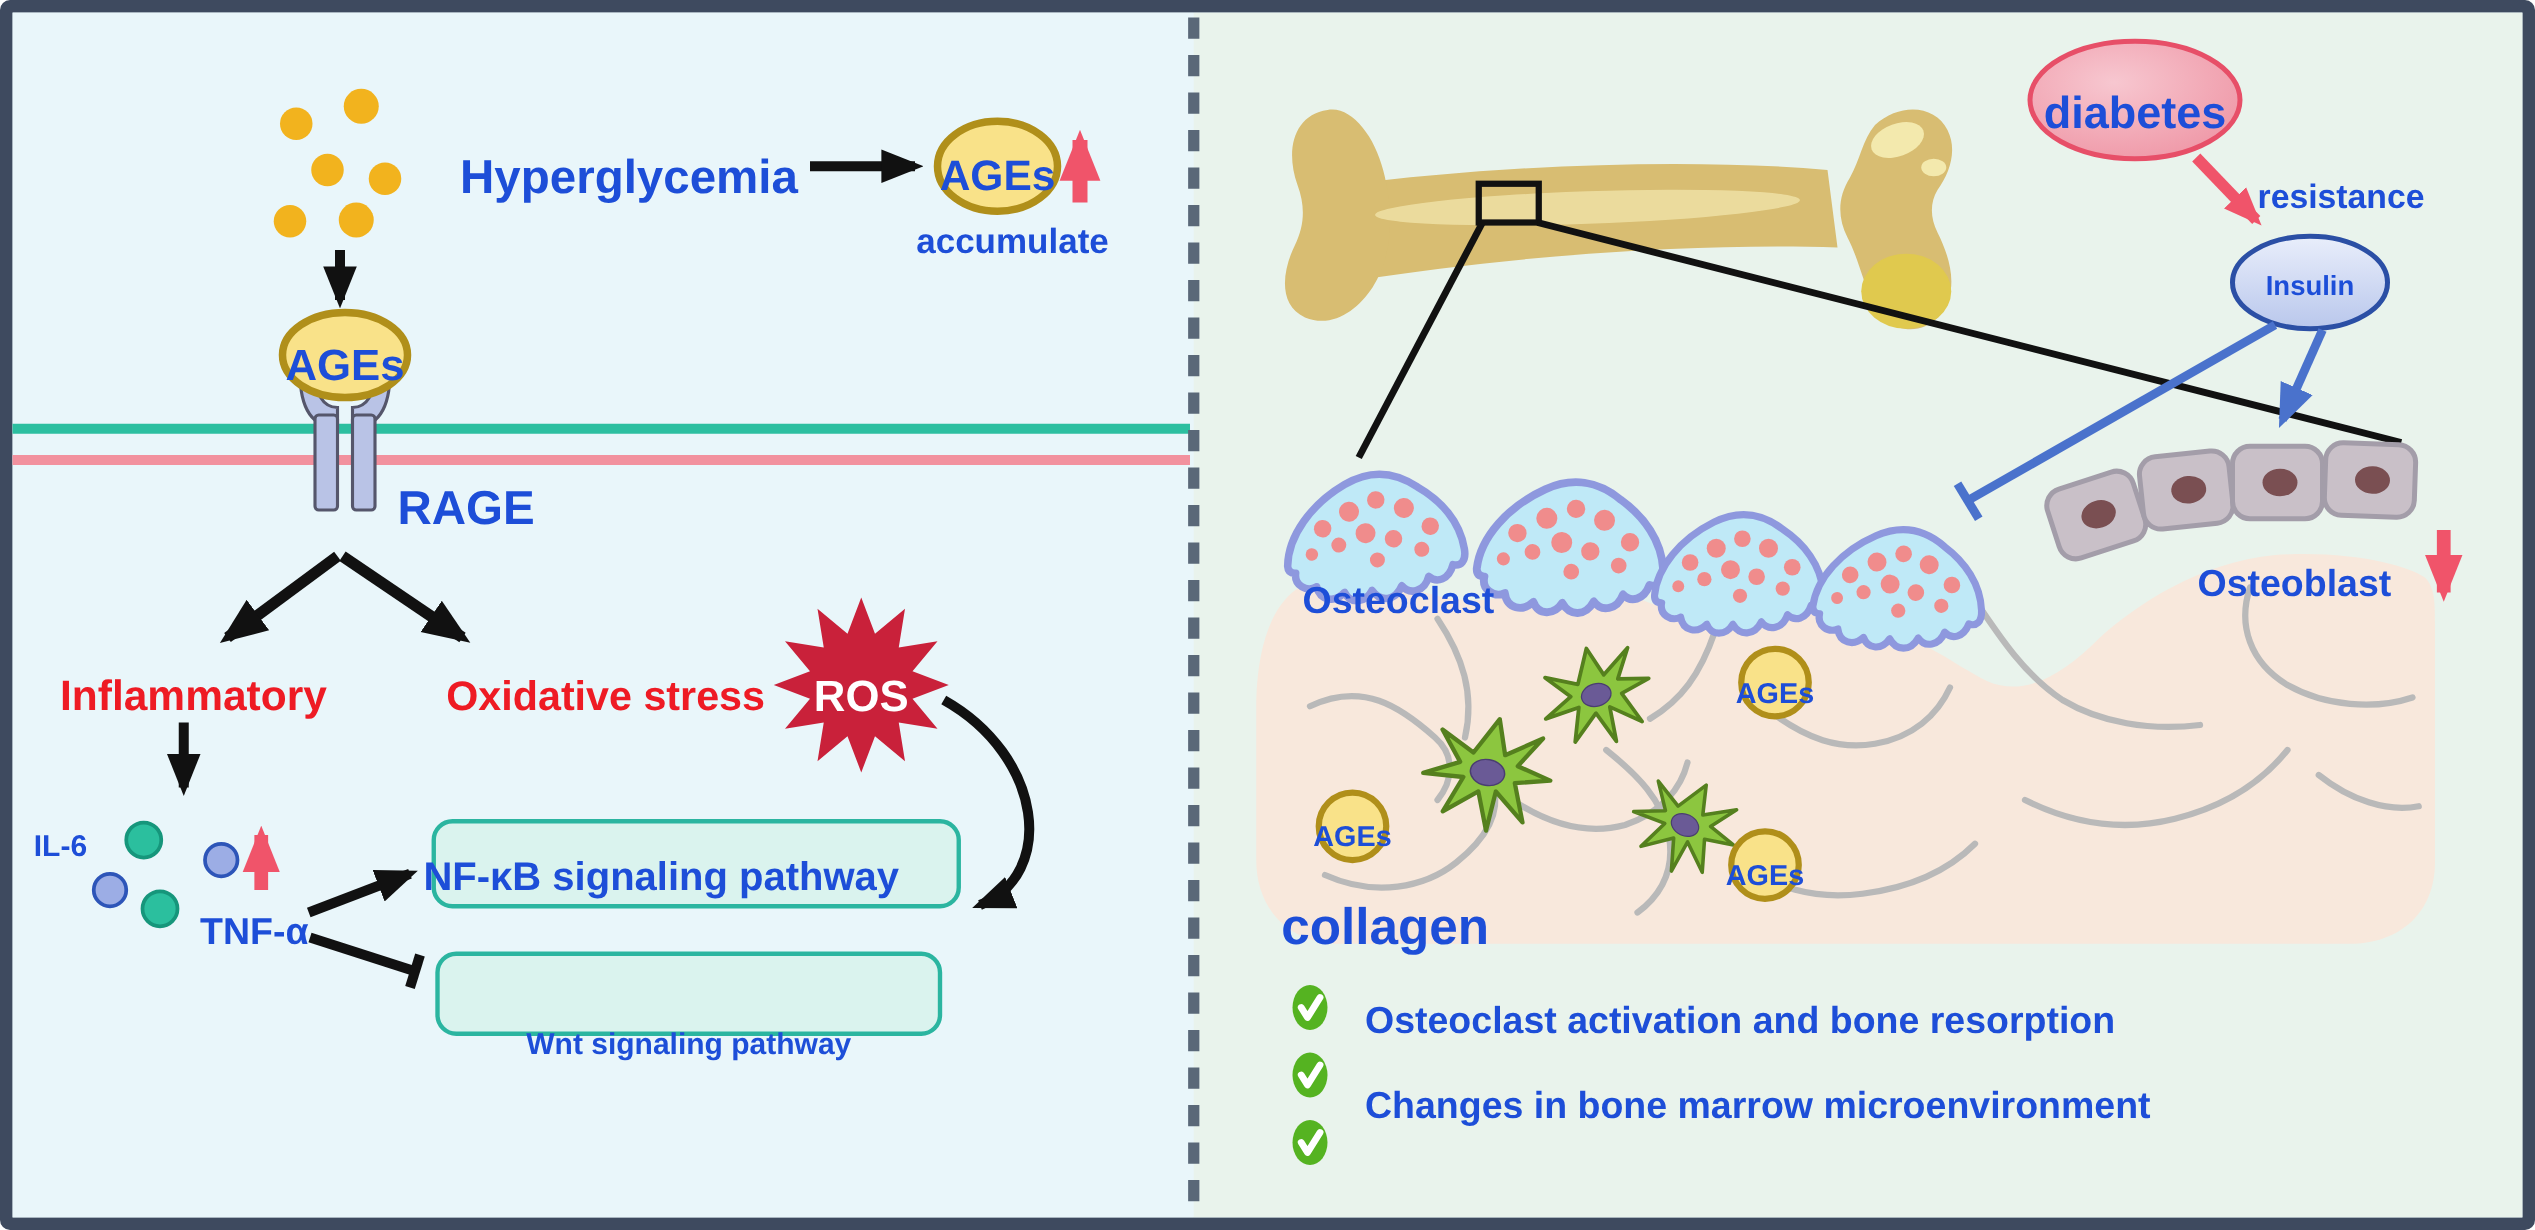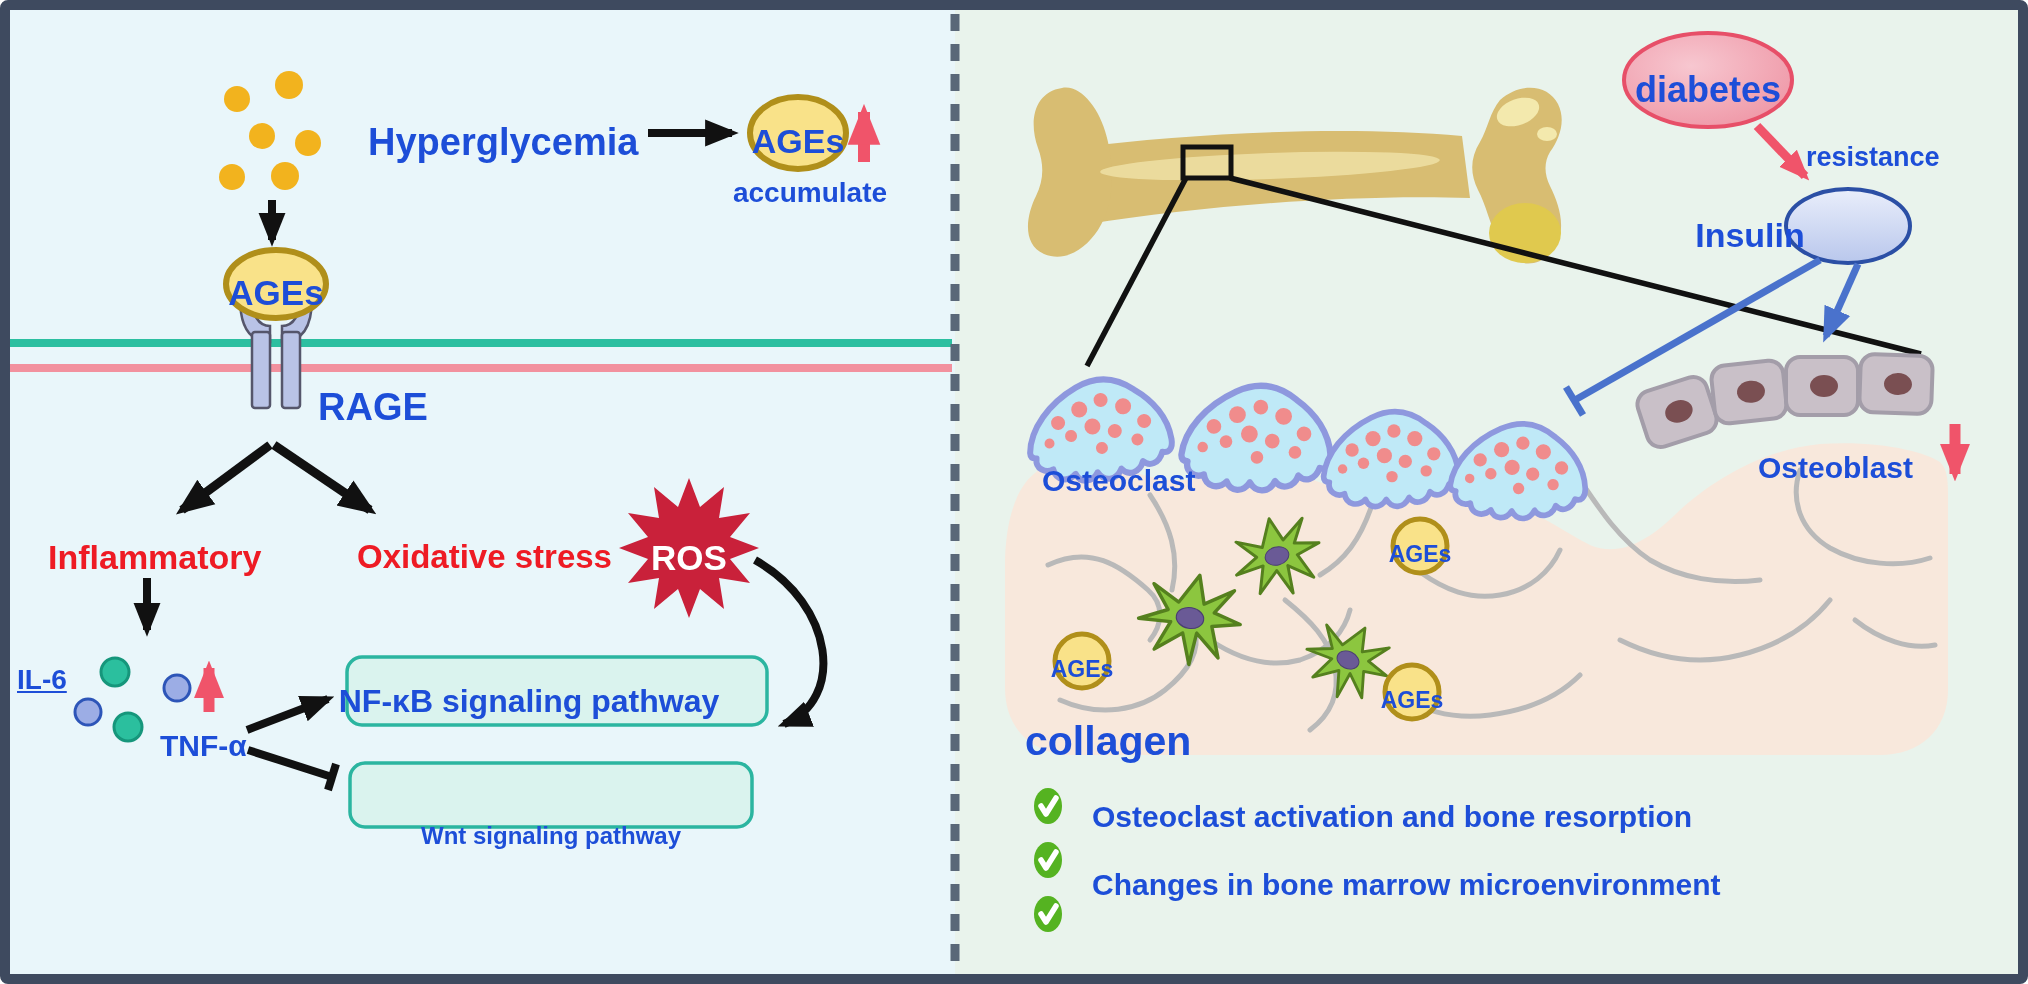--- a/index.html
+++ b/index.html
@@ -230,28 +230,28 @@
   </svg>
 
   <div class="lbl" style="left:358px;top:113px;font-size:38px;">Hyperglycemia</div>
   <div class="lbl ctr" style="left:788px;top:114px;font-size:34px;">AGEs</div>
   <div class="lbl ctr" style="left:800px;top:169px;font-size:28px;">accumulate</div>
   <div class="lbl ctr" style="left:266px;top:265px;font-size:35px;">AGEs</div>
   <div class="lbl" style="left:308px;top:378px;font-size:38px;">RAGE</div>
   <div class="lbl red" style="left:38px;top:530px;font-size:34px;">Inflammatory</div>
   <div class="lbl red" style="left:347px;top:530px;font-size:33px;text-align:right;">Oxidative stress</div>
   <div class="lbl ctr white" style="left:679px;top:530px;font-size:35px;">ROS</div>
-  <div class="lbl" style="left:7px;top:656px;font-size:28px;text-decoration:underline;">IL-6</div>
+  <div class="lbl" style="left:17px;top:656px;font-size:24px;">IL-6</div>
   <div class="lbl" style="left:150px;top:721px;font-size:30px;">TNF-α</div>
   <div class="lbl ctr" style="left:519px;top:675px;font-size:32px;">NF-κB signaling pathway</div>
   <div class="lbl ctr" style="left:541px;top:779px;font-size:24px;margin-top:35px;">Wnt signaling pathway</div>
 
   <div class="lbl ctr" style="left:1698px;top:62px;font-size:36px;">diabetes</div>
   <div class="lbl" style="left:1796px;top:134px;font-size:27px;">resistance</div>
-  <div class="lbl ctr" style="left:1740px;top:208px;font-size:34px;">Insulin</div>
+  <div class="lbl ctr" style="left:1838px;top:208px;font-size:22px;">Insulin</div>
   <div class="lbl" style="left:1032px;top:456px;font-size:30px;">Osteoclast</div>
   <div class="lbl" style="left:1748px;top:443px;font-size:30px;">Osteoblast</div>
   <div class="lbl" style="left:1015px;top:711px;font-size:41px;">collagen</div>
   <div class="lbl ctr" style="left:1072px;top:648px;font-size:23px;">AGEs</div>
   <div class="lbl ctr" style="left:1410px;top:533px;font-size:23px;">AGEs</div>
   <div class="lbl ctr" style="left:1402px;top:679px;font-size:23px;">AGEs</div>
   <div class="lbl" style="left:1082px;top:792px;font-size:30px;">Osteoclast activation and bone resorption</div>
   <div class="lbl" style="left:1082px;top:860px;font-size:30px;">Changes in bone marrow microenvironment</div>
 </div>
 

